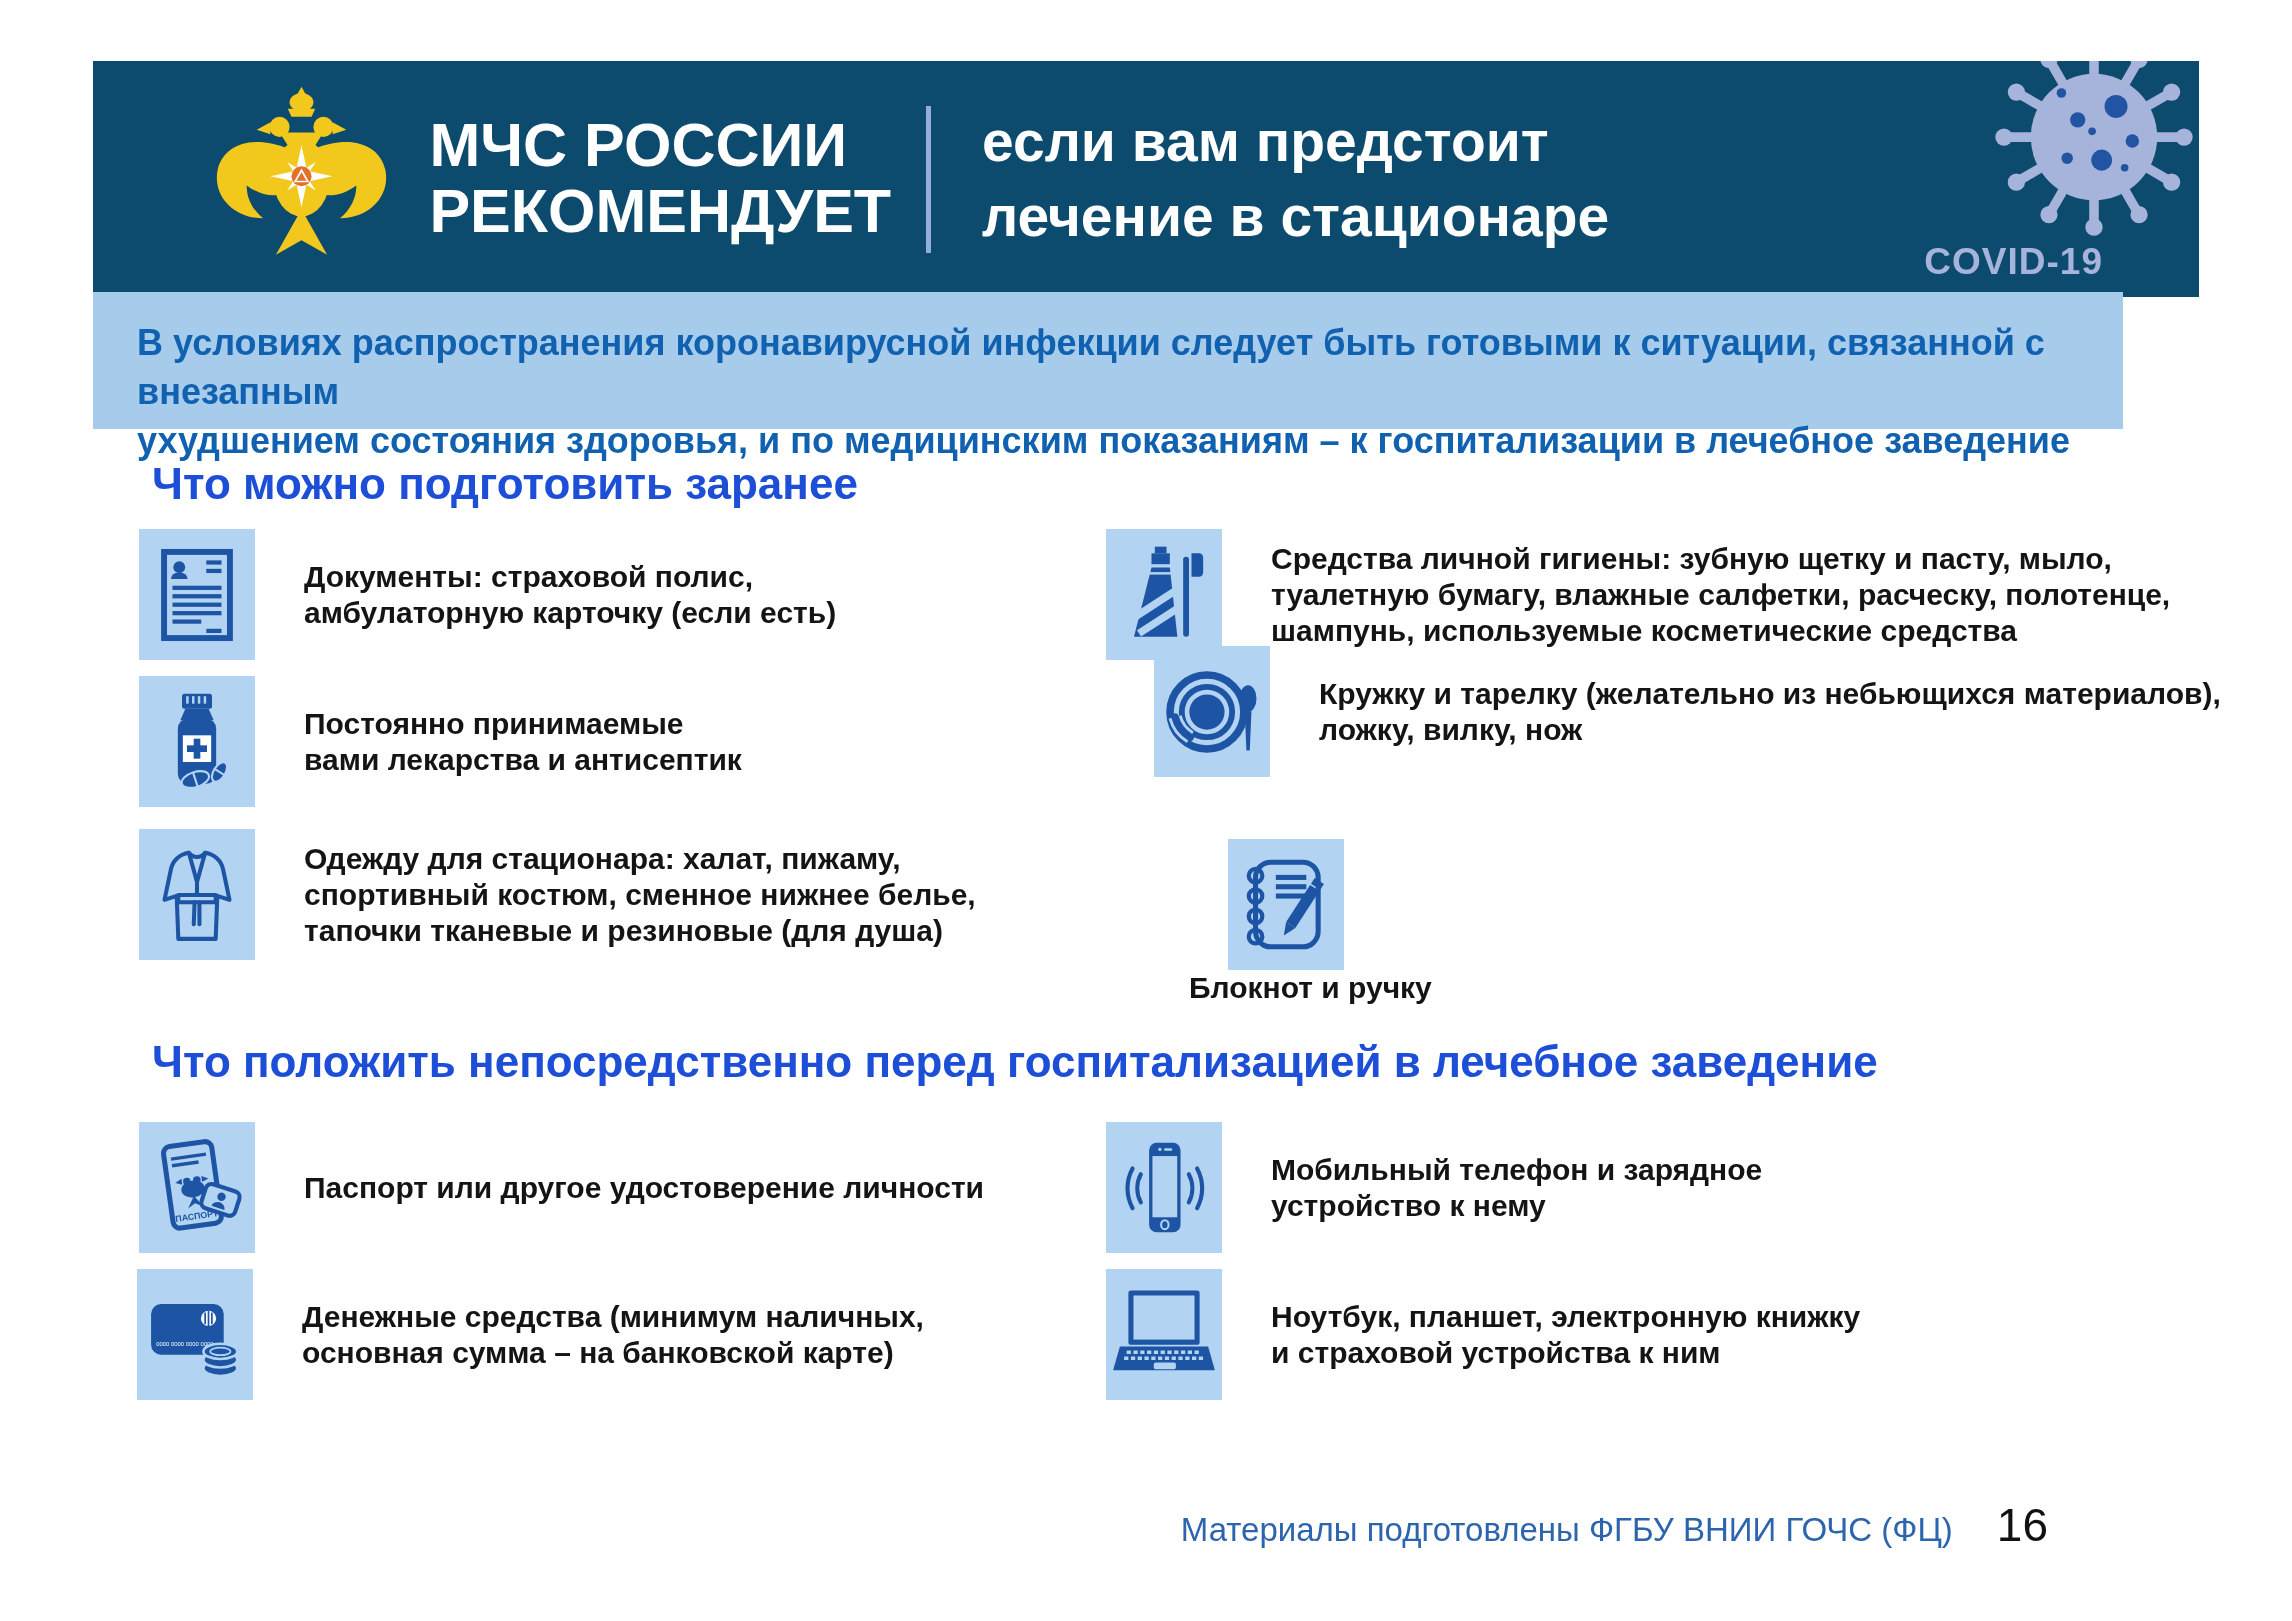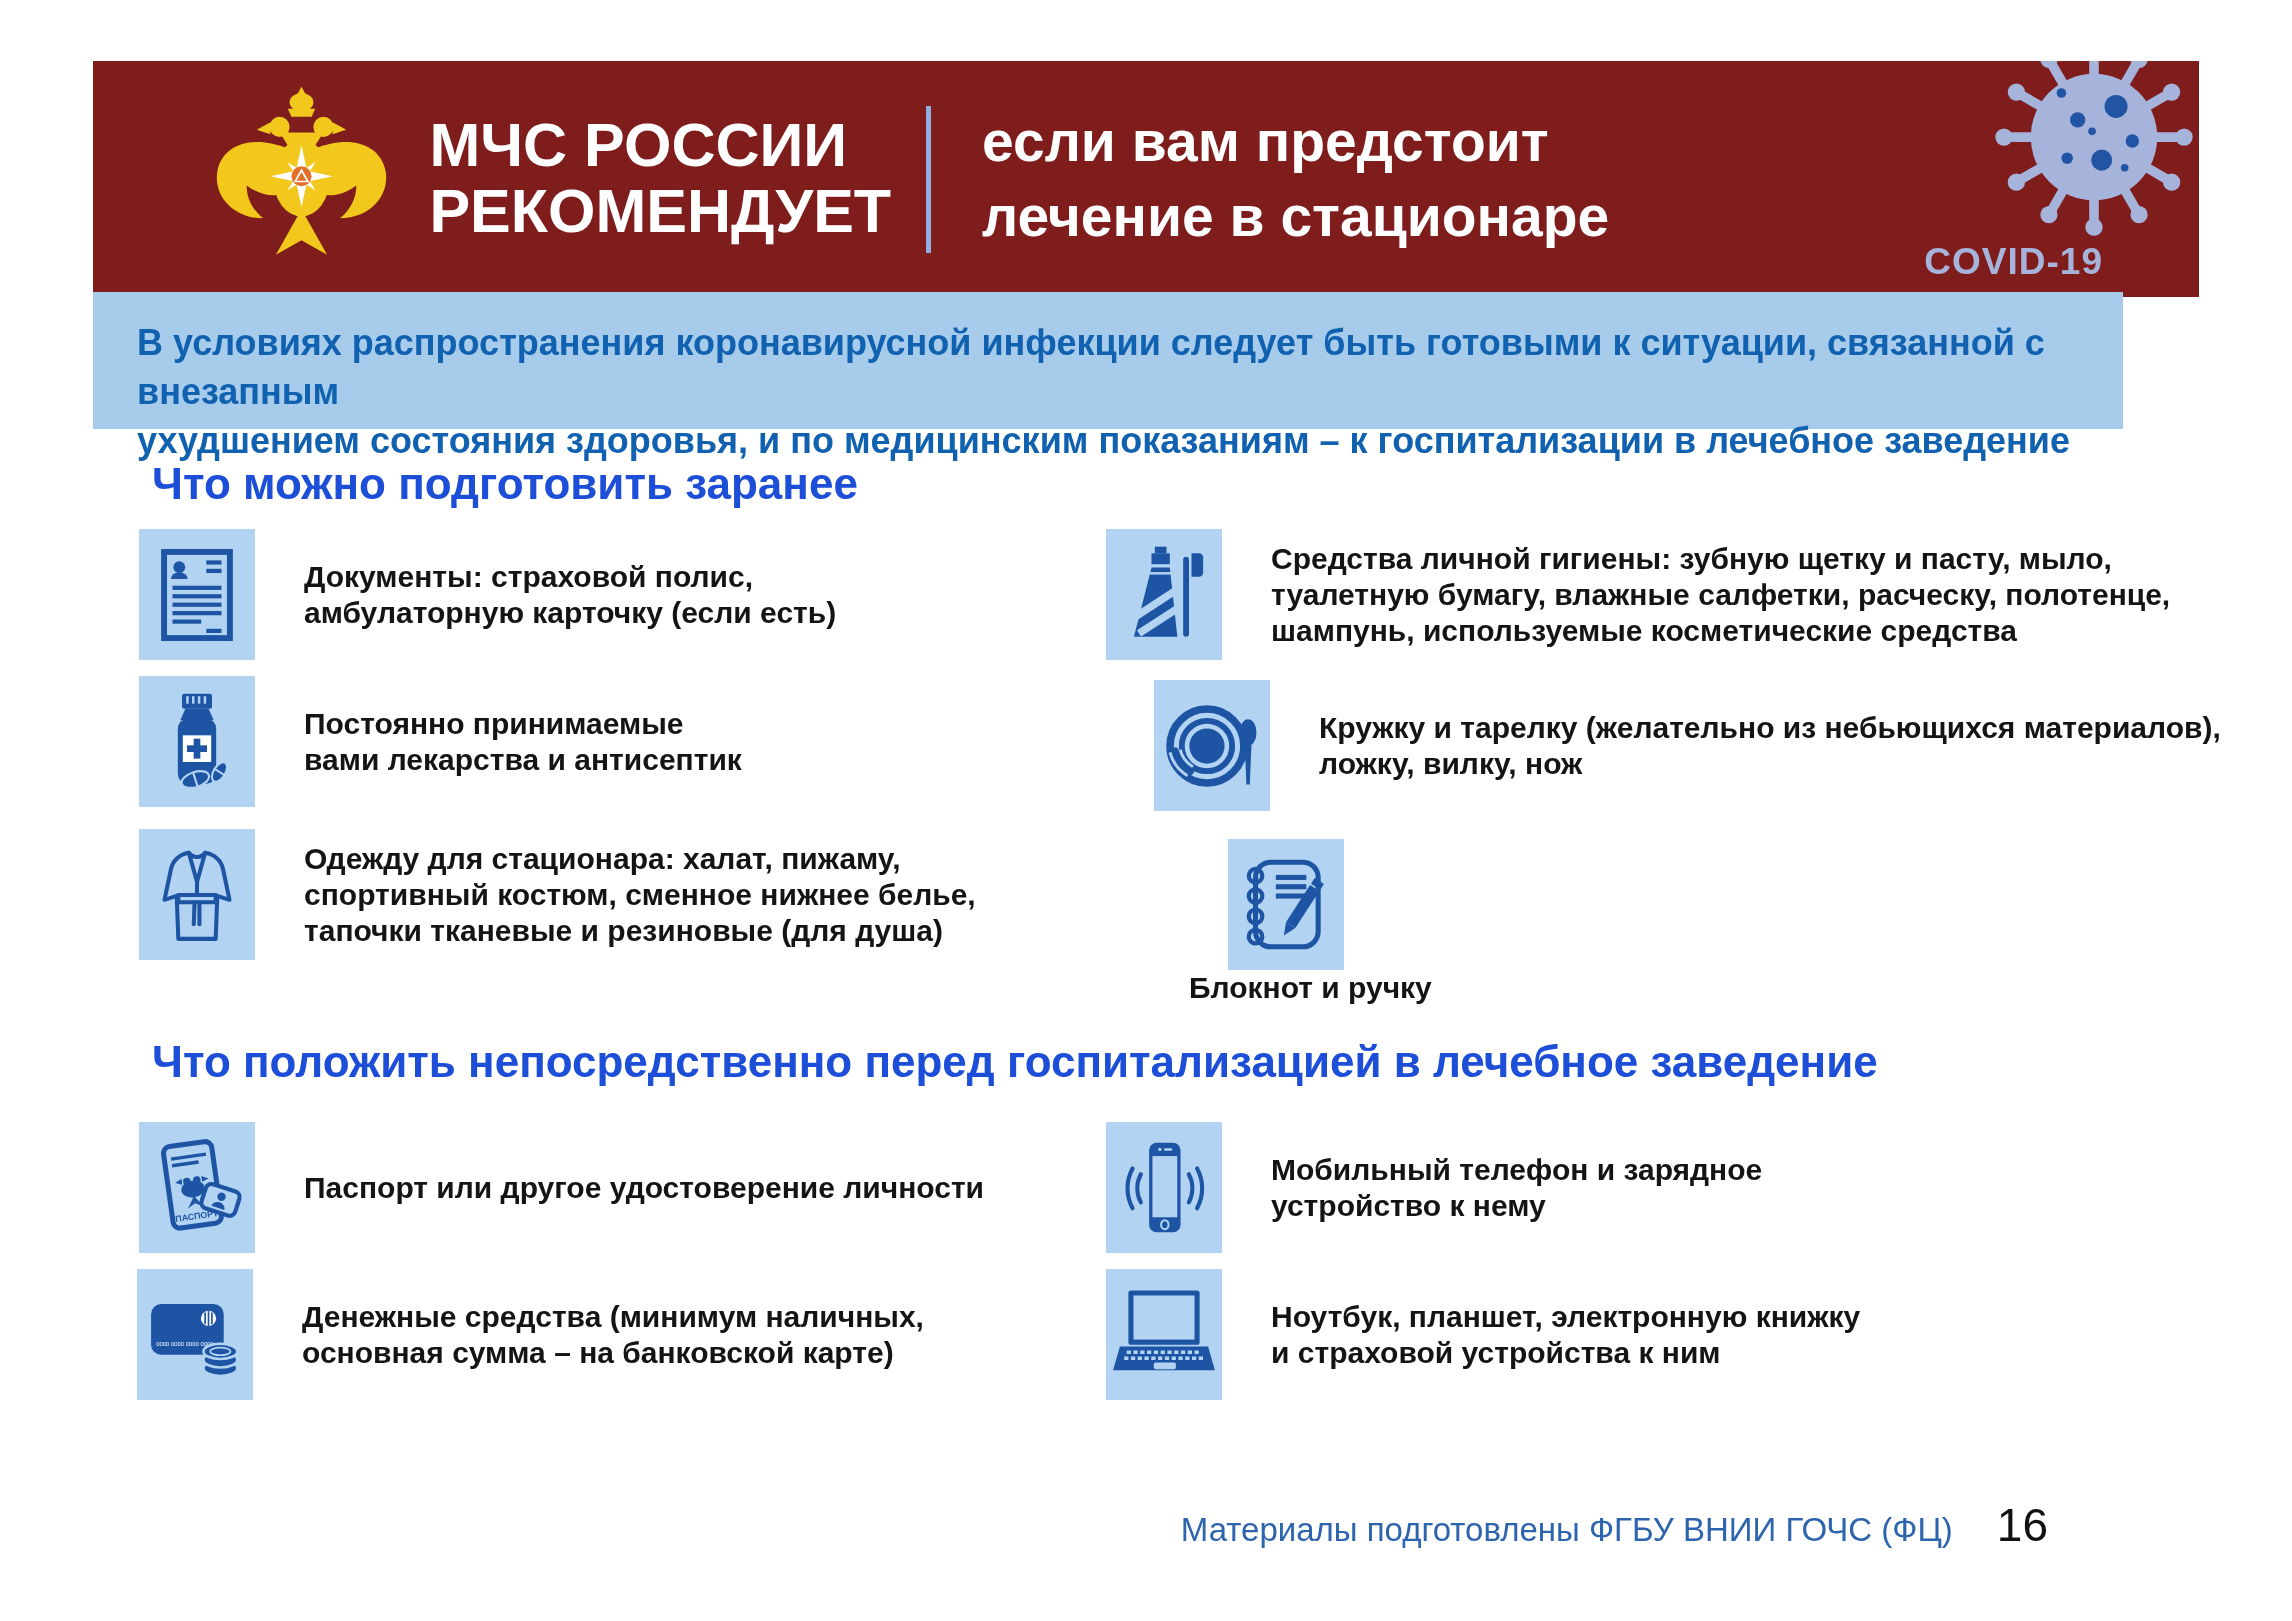--- a/index.html
+++ b/index.html
@@ -3,21 +3,21 @@
 <meta charset="utf-8">
 <style>
   html,body { margin:0; padding:0; background:#ffffff; }
   .page {
     position:relative; width:2293px; height:1621px; background:#ffffff;
     font-family:"Liberation Sans", sans-serif; overflow:hidden;
   }
   
   .header {
     position:absolute; left:93px; top:61px; width:2106px; height:236px;
-    background:#7f1d1d; overflow:hidden; display:flex; align-items:center;
+    background:#0c4a6e; overflow:hidden; display:flex; align-items:center;
   }
   .emblem { margin-left:108px; flex:none; }
   .org-title {
     margin-left:27.4px; color:#ffffff; font-weight:bold; font-size:61px;
     line-height:1.08; letter-spacing:0px; white-space:nowrap;
   }
   .header-divider {
     width:4.9px; height:147px; background:#93aede; margin-left:35px; margin-right:51px; flex:none;
   }
   .header-title {
@@ -49,21 +49,21 @@
     display:flex; align-items:center; justify-content:center;
   }
   .item-text {
     margin-left:49px; color:#141414; font-weight:bold; font-size:30px;
     line-height:1.2; white-space:pre-line;
   }
   #item-docs     { left:139px;  top:529px; }
   #item-meds     { left:139px;  top:676px; }
   #item-clothes  { left:139px;  top:829px; }
   #item-hygiene  { left:1106px; top:529px; }
-  #item-dishes   { left:1106px; top:680px;padding-left:48px; }
+  #item-dishes   { left:1106px; top:646px;padding-left:48px; }
   #item-notebook { left:1140px; top:839px;flex-direction:column; }
   #item-passport { left:139px;  top:1122px; }
   #item-money    { left:137px;  top:1269px; }
   #item-phone    { left:1106px; top:1122px; }
   #item-laptop   { left:1106px; top:1269px; }
   
   .footer {
     position:absolute; top:1498px; right:245px;
     display:flex; align-items:baseline; gap:44px;
   }

